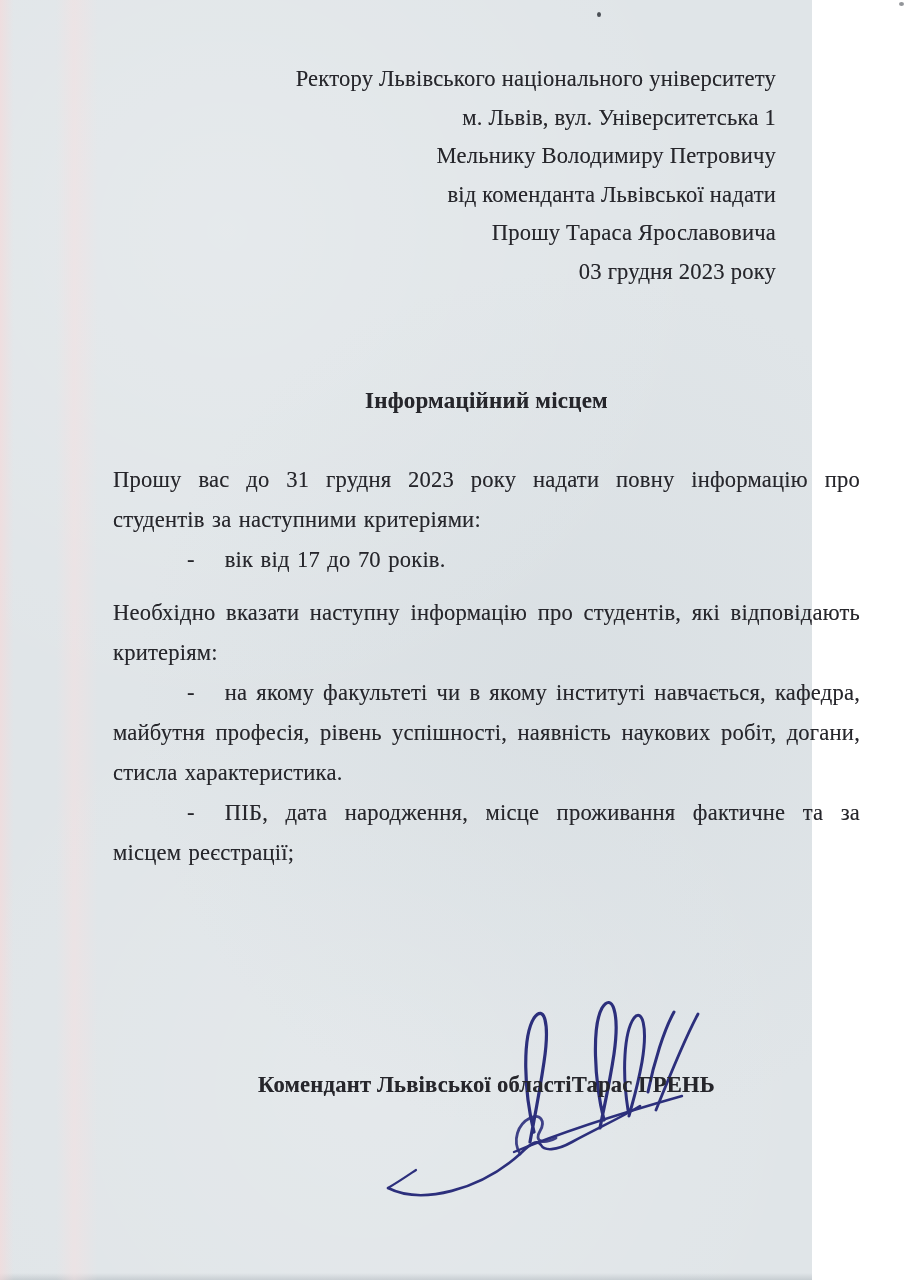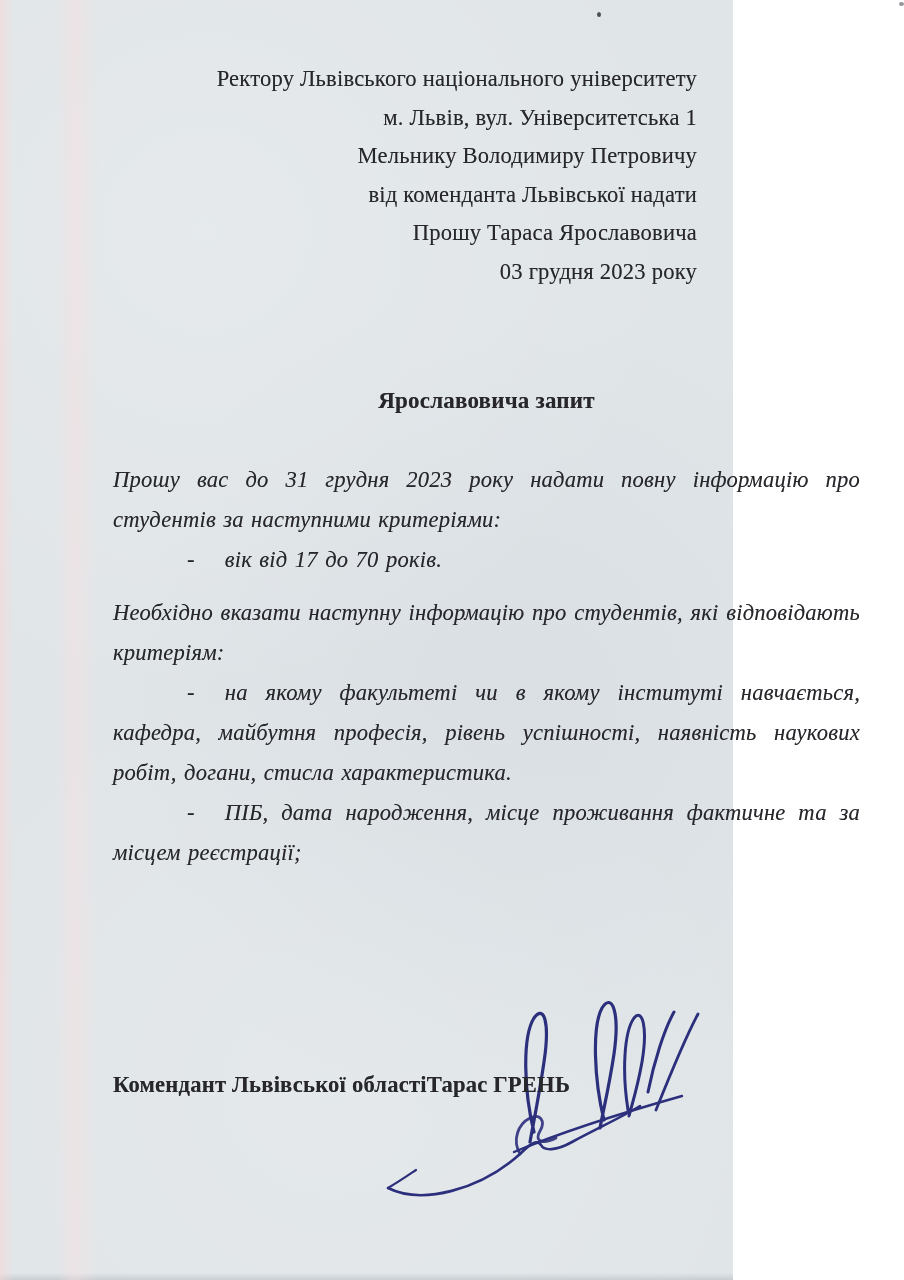--- a/index.html
+++ b/index.html
@@ -2,21 +2,21 @@
 <html><head>
 <meta charset="utf-8">
 <style>
   html, body { margin: 0; padding: 0; }
   body {
     width: 904px; height: 1280px; overflow: hidden;
     font-family: "Liberation Serif", "DejaVu Serif", serif;
   }
   .page {
     position: relative;
-    width: 733px; height: 1280px;
+    width: 812px; height: 1280px;
     color: #26262b;
     background-color: #e0e5e8;
     background-image:
       linear-gradient(90deg, rgba(247,216,216,0.60) 0px, rgba(247,216,216,0) 14px),
       linear-gradient(90deg, rgba(0,0,0,0) 56px, rgba(248,223,223,0.45) 74px, rgba(0,0,0,0) 98px),
       linear-gradient(90deg, rgba(0,0,0,0) 886px, rgba(246,219,219,0.55) 904px),
       linear-gradient(0deg, rgba(140,150,158,0.30) 0px, rgba(140,150,158,0) 7px),
       radial-gradient(circle at 28% 18%, rgba(255,255,255,0.18), rgba(255,255,255,0) 42%),
       radial-gradient(circle at 70% 55%, rgba(205,213,218,0.35), rgba(205,213,218,0) 48%),
       radial-gradient(circle at 45% 85%, rgba(255,255,255,0.14), rgba(255,255,255,0) 40%);
@@ -44,29 +44,29 @@
     text-shadow: 0 0 0.5px rgba(10,10,20,0.4);
   }
   .letter-body {
     position: absolute;
     top: 460px; left: 113px; width: 747px;
     line-height: 40px;
     text-align: justify;
     word-spacing: 1.5px;
     text-shadow: 0 0 0.5px rgba(20,20,30,0.35);
   }
-  .letter-body p { margin: 0; font-style: italic; }
+  .letter-body p { margin: 0; }
   .letter-body .text ~ .text { margin-top: 13px; }
   .tab1 { display: inline-block; width: 74px; }
   .tab2 { display: inline-block; width: 30px; }
 
   .signature-row {
     position: absolute;
     top: 1072px; left: 113px; width: 747px;
-    display: flex; justify-content: flex-start;
+    display: flex; justify-content: center;
     font-weight: bold;
     font-size: 22.6px;
     text-shadow: 0 0 0.5px rgba(10,10,20,0.4);
   }
   .signature-ink {
     position: absolute;
     left: 372px; top: 992px;
     width: 340px; height: 220px;
     color: #2c2f7c;
     pointer-events: none;
@@ -82,21 +82,21 @@
 
   <div class="recipient">
       <div>Ректору Львівського національного університету</div>
       <div>м. Львів, вул. Університетська 1</div>
       <div>Мельнику Володимиру Петровичу</div>
       <div>від коменданта Львівської надати</div>
       <div>Прошу Тараса Ярославовича</div>
       <div>03 грудня 2023 року</div>
     </div>
 
-  <div class="letter-title">Ярославовича запит</div>
+  <div class="letter-title">Інформаційний місцем</div>
 
   <div class="letter-body">
       <p class="para text">Прошу вас до 31 грудня 2023 року надати повну інформацію про студентів за наступними критеріями:</p>
       <p class="para bullet"><span class="tab1"></span><span>-</span><span class="tab2"></span><span>вік від 17 до 70 років.</span></p>
       <p class="para text">Необхідно вказати наступну інформацію про студентів, які відповідають критеріям:</p>
       <p class="para bullet"><span class="tab1"></span><span>-</span><span class="tab2"></span><span>на якому факультеті чи в якому інституті навчається, кафедра, майбутня професія, рівень успішності, наявність наукових робіт, догани, стисла характеристика.</span></p>
       <p class="para bullet"><span class="tab1"></span><span>-</span><span class="tab2"></span><span>ПІБ, дата народження, місце проживання фактичне та за місцем реєстрації;</span></p>
     </div>
 
   <div class="signature-ink" style="color: rgb(44, 47, 124);">

